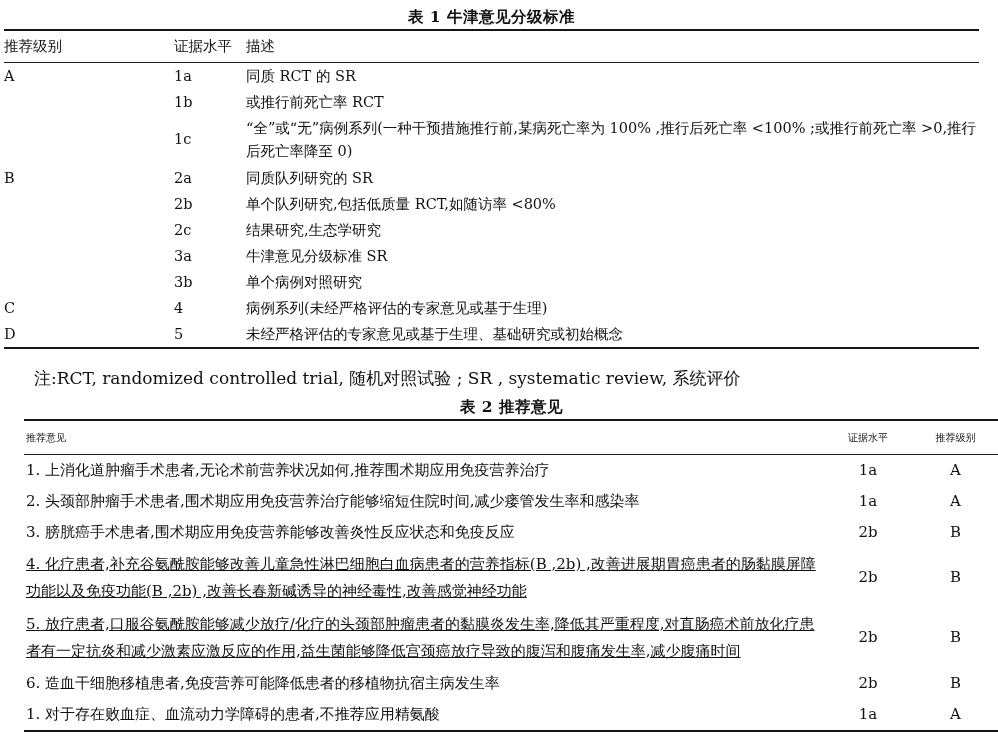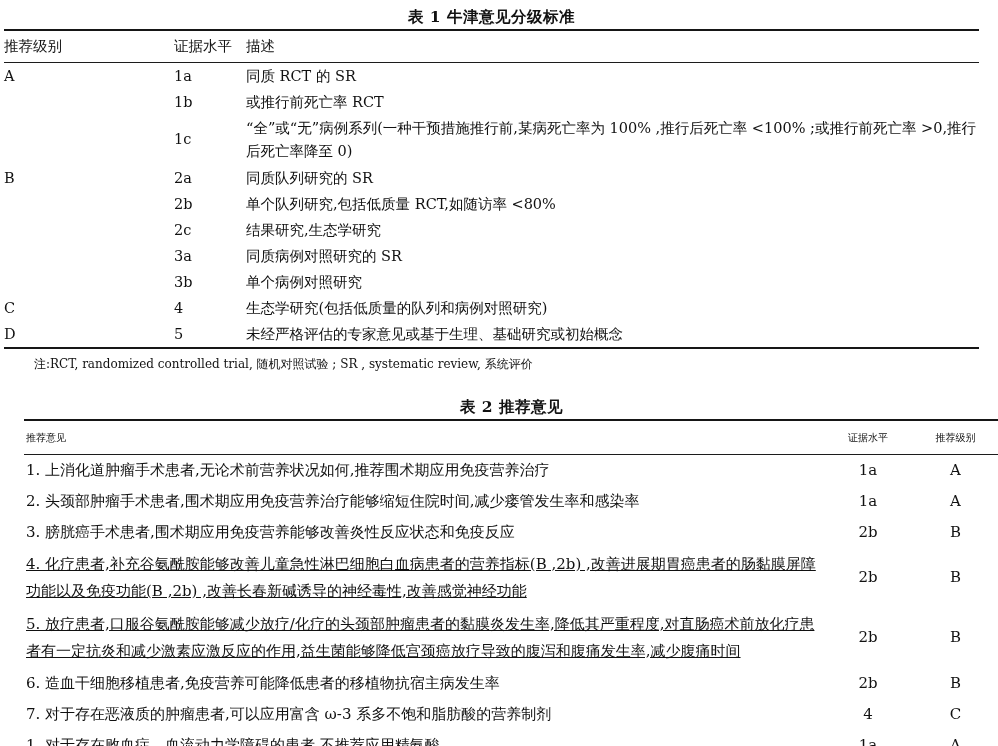--- a/index.html
+++ b/index.html
@@ -66,22 +66,22 @@
     padding-top: 2px;
     padding-bottom: 2px;
   }
   .t1 tbody tr td.c-grade,
   .t1 tbody tr td.c-level { vertical-align: middle; }
   .t1 .c-level { padding-left: 30px; }
   .t1 .c-desc  { padding-left: 2px; margin-top: 40px; }
   .t1 tbody tr.tall td { line-height: 23px; }
 
   .t1-note {
-    font-size: 12px;
-    padding: 5px 0 0 30px;
+    font-size: 17px;
+    padding: 19px 0 0 30px;
     line-height: 20px;
   }
 
   
   .t2-wrap { position: absolute; left: 12px; top: 398px; width: 975px; margin-left: 12px; }
   .t2 .c-rec  { width: 800px; }
   .t2 .c-evid { width: 88px; }
   .t2 .c-gr   { width: 87px; }
 
   .t2 thead td {
@@ -163,31 +163,31 @@
           <td class="c-desc">单个队列研究,包括低质量 RCT,如随访率 &lt;80%</td>
         </tr>
         <tr>
           <td class="c-grade"></td>
           <td class="c-level">2c</td>
           <td class="c-desc">结果研究,生态学研究</td>
         </tr>
         <tr>
           <td class="c-grade"></td>
           <td class="c-level">3a</td>
-          <td class="c-desc">同质病例对照研究的 SR</td>
+          <td class="c-desc">牛津意见分级标准 SR</td>
         </tr>
         <tr>
           <td class="c-grade"></td>
           <td class="c-level">3b</td>
           <td class="c-desc">单个病例对照研究</td>
         </tr>
         <tr>
           <td class="c-grade">C</td>
           <td class="c-level">4</td>
-          <td class="c-desc">生态学研究(包括低质量的队列和病例对照研究)</td>
+          <td class="c-desc">病例系列(未经严格评估的专家意见或基于生理)</td>
         </tr>
         <tr>
           <td class="c-grade">D</td>
           <td class="c-level">5</td>
           <td class="c-desc">未经严格评估的专家意见或基于生理、基础研究或初始概念</td>
         </tr>
       </tbody>
     </table>
 
     <div class="rule-thick"></div>
@@ -250,25 +250,20 @@
           <td class="c-rec">5.  放疗患者,口服谷氨酰胺能够减少放疗/化疗的头颈部肿瘤患者的黏膜炎发生率,降低其严重程度,对直肠癌术前放化疗患者有一定抗炎和减少激素应激反应的作用,益生菌能够降低宫颈癌放疗导致的腹泻和腹痛发生率,减少腹痛时间</td>
           <td class="c-evid">2b</td>
           <td class="c-gr">B</td>
         </tr>
         <tr>
           <td class="c-rec">6.  造血干细胞移植患者,免疫营养可能降低患者的移植物抗宿主病发生率</td>
           <td class="c-evid">2b</td>
           <td class="c-gr">B</td>
         </tr>
         <tr>
-          <td class="c-rec">7.  对于存在恶液质的肿瘤患者,可以应用富含 ω-3 系多不饱和脂肪酸的营养制剂</td>
-          <td class="c-evid">4</td>
-          <td class="c-gr">C</td>
-        </tr>
-        <tr>
           <td class="c-rec">1.  对于存在败血症、血流动力学障碍的患者,不推荐应用精氨酸</td>
           <td class="c-evid">1a</td>
           <td class="c-gr">A</td>
         </tr>
       </tbody>
     </table>
 
     <div class="rule-thick"></div>
   </div>
 

